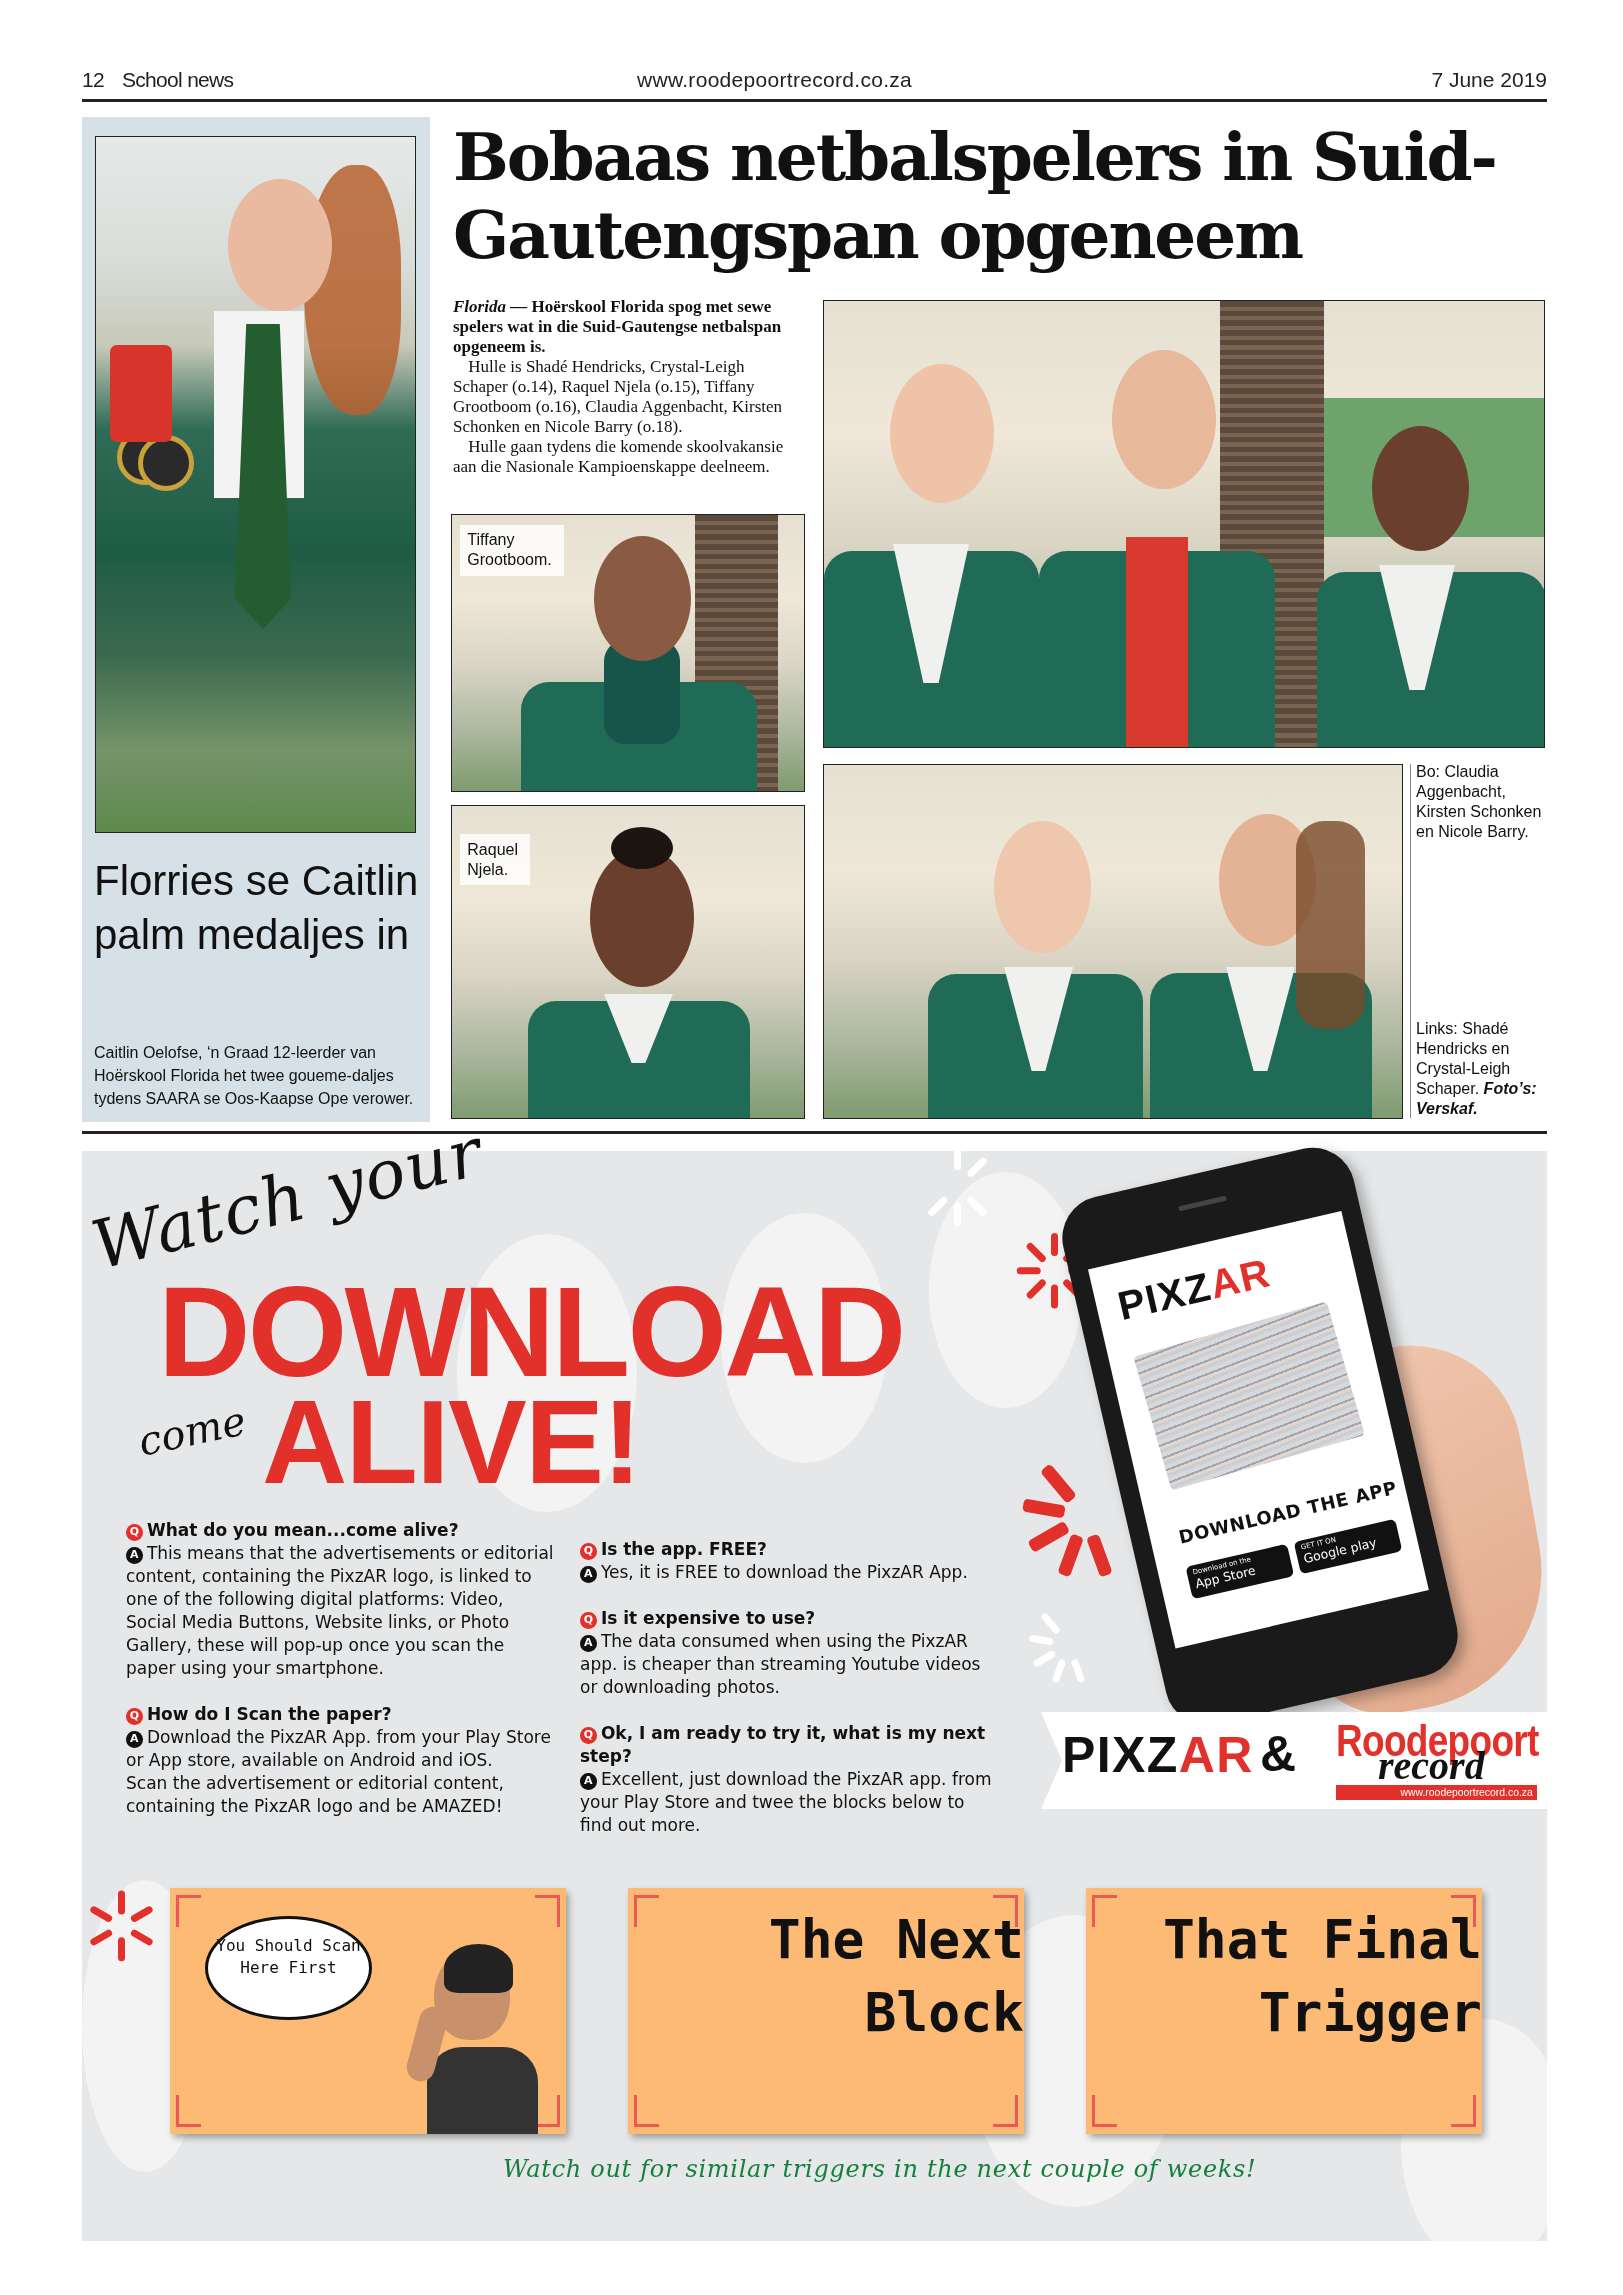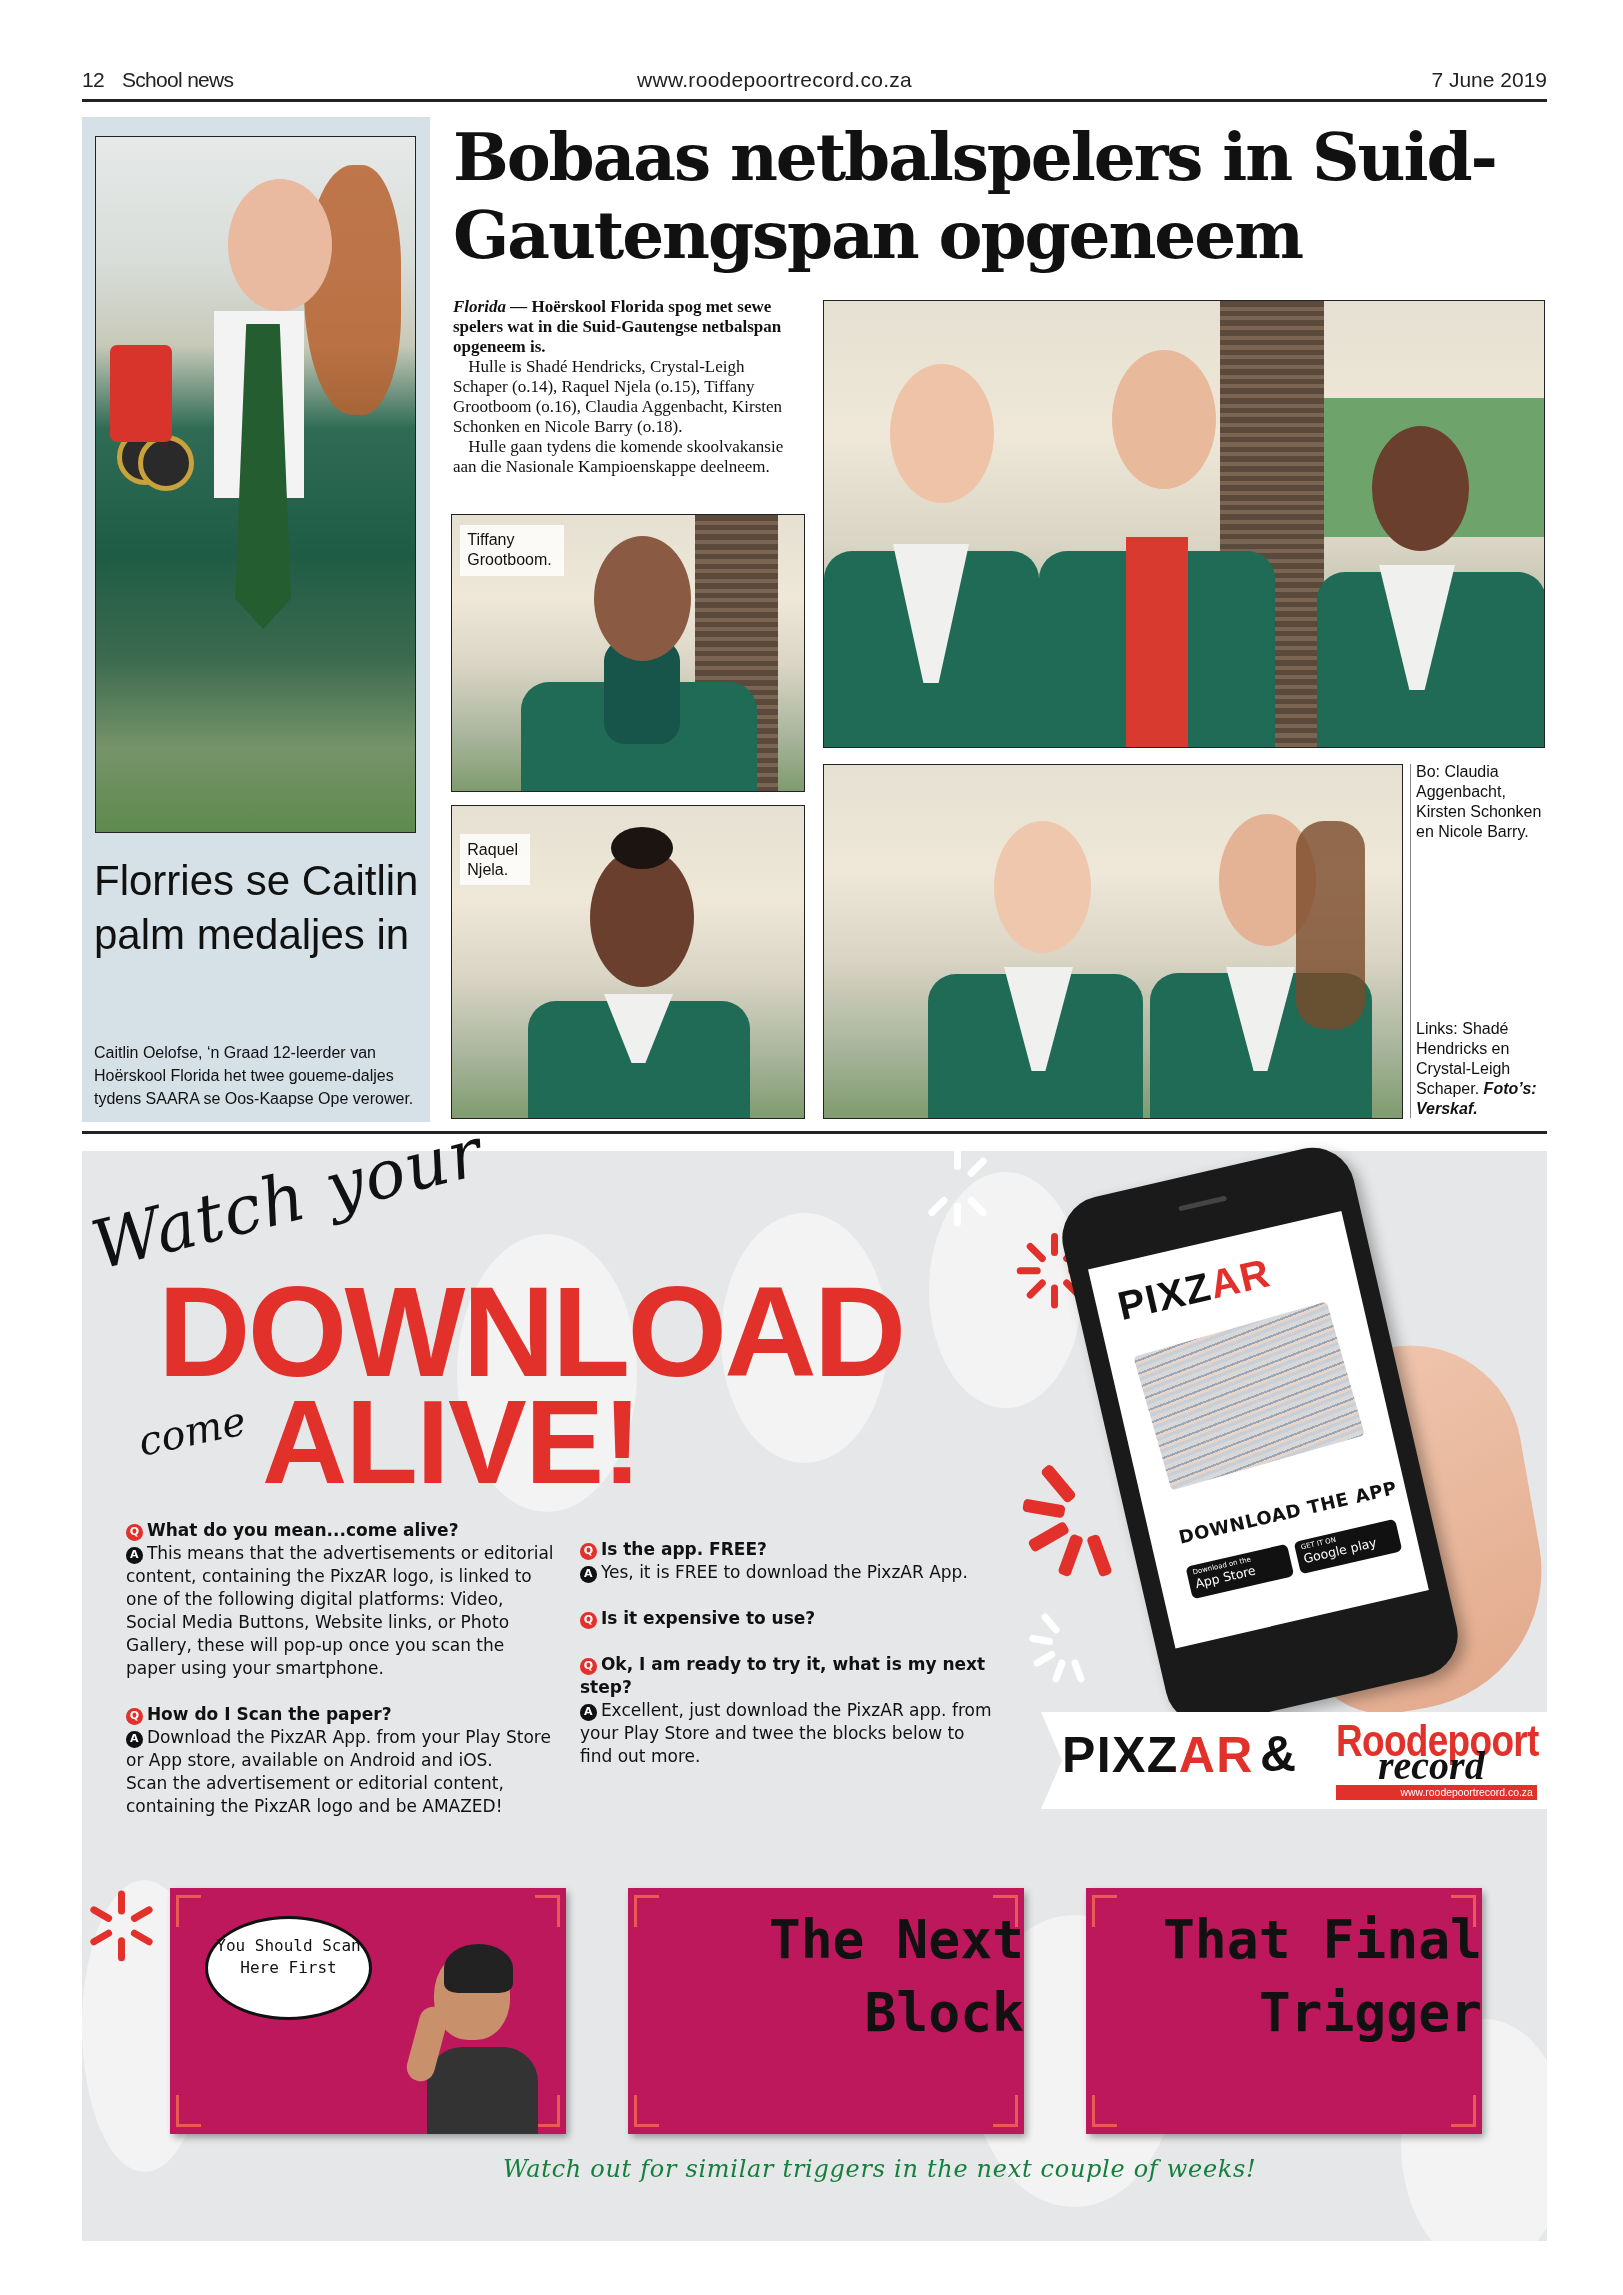--- a/index.html
+++ b/index.html
@@ -78,21 +78,21 @@
   .brand-bar { position: absolute; left: 1041px; top: 1712px; width: 507px; height: 97px; background: #ffffff; clip-path: polygon(0 0, 100% 0, 100% 100%, 0 100%, 21px 50%); }
   .brand-pixz { position: absolute; left: 1062px; top: 1726px; font-family: "Liberation Sans", sans-serif; font-weight: bold; font-size: 50px; letter-spacing: 1.4px; }
   .brand-pixz .pixz { color: #111; }
   .brand-pixz .ar { color: #e2302b; }
   .brand-amp { position: absolute; left: 1260px; top: 1725px; font-family: "Liberation Sans", sans-serif; font-weight: bold; font-size: 50px; color: #111; }
   .brand-rr { position: absolute; left: 1336px; top: 1718px; width: 201px; height: 83px; }
   .brand-rr .roode { position: absolute; left: 0; top: 0; font-family: "Liberation Sans", sans-serif; font-weight: bold; font-size: 37px; line-height: 39px; color: #e2302b; letter-spacing: -0.7px; transform: scaleY(1.2); transform-origin: top; }
   .brand-rr .record { position: absolute; left: 42px; top: 28px; font-family: "Liberation Serif", serif; font-style: italic; font-weight: bold; font-size: 40px; line-height: 40px; color: #111; }
   .brand-rr .rrurl { position: absolute; left: 0; top: 67px; width: 201px; height: 15.3px; background: #e2302b; color: #fff; font-family: "Liberation Sans", sans-serif; font-size: 10.4px; line-height: 15.3px; text-align: right; padding-right: 4.2px; box-sizing: border-box; }
 
-  .trigger { position: absolute; top: 1888px; width: 396px; height: 246px; background: #be185d; box-shadow: 2.8px 4.2px 7px rgba(0,0,0,0.35); }
+  .trigger { position: absolute; top: 1888px; width: 396px; height: 246px; background: #fdba74; box-shadow: 2.8px 4.2px 7px rgba(0,0,0,0.35); }
   .corner { position: absolute; width: 22px; height: 29px; border-color: #ea5a55; border-style: solid; border-width: 0; }
   .corner.tl { left: 5.6px; top: 7px; border-top-width: 3.5px; border-left-width: 3.5px; }
   .corner.tr { right: 5.6px; top: 7px; border-top-width: 3.5px; border-right-width: 3.5px; }
   .corner.bl { left: 5.6px; bottom: 7px; border-bottom-width: 3.5px; border-left-width: 3.5px; }
   .corner.br { right: 5.6px; bottom: 7px; border-bottom-width: 3.5px; border-right-width: 3.5px; }
   .trigger-text { position: absolute; left: 0; top: 15.3px; width: 100%; text-align: right; font-family: "DejaVu Sans Mono", monospace; font-weight: bold; font-size: 53px; line-height: 73px; color: #111; }
   .bubble { position: absolute; left: 35px; top: 28px; width: 167px; height: 104px; border: 3.5px solid #111; border-radius: 50%; background: #fff; box-sizing: border-box; }
   .bubble-text { position: absolute; left: 35px; top: 47px; width: 167px; text-align: center; font-family: "DejaVu Sans Mono", monospace; font-size: 16px; line-height: 21.5px; color: #111; }
   .man { position: absolute; left: 236px; top: 62px; width: 132px; height: 184px; }
   .man .mhead { position: absolute; left: 28px; top: 0; width: 76px; height: 90px; border-radius: 50% 50% 45% 45%; background: #c9906c; }
@@ -271,20 +271,21 @@
   </div>
 </div>
 
 <div class="qa" style="left:580px;top:1538px;width:416px;">
   <div class="item">
     <div class="q"><span class="badge q">Q</span><span>Is the app. FREE?</span></div>
     <div><span class="badge a">A</span><span>Yes, it is FREE to download the PixzAR App.</span></div>
   </div>
   <div class="item">
     <div class="q"><span class="badge q">Q</span><span>Is it expensive to use?</span></div>
+    <div><span class="badge a">A</span><span>The data consumed when using the PixzAR app. is cheaper than streaming Youtube videos or downloading photos.</span></div>
   </div>
   <div class="item">
     <div class="q"><span class="badge q">Q</span><span>Ok, I am ready to try it, what is my next step?</span></div>
     <div><span class="badge a">A</span><span>Excellent, just download the PixzAR app. from your Play Store and twee the blocks below to find out more.</span></div>
   </div>
 </div>
 
 <div class="phone-hand"></div>
 <div class="phone">
   <div class="speaker"></div>

